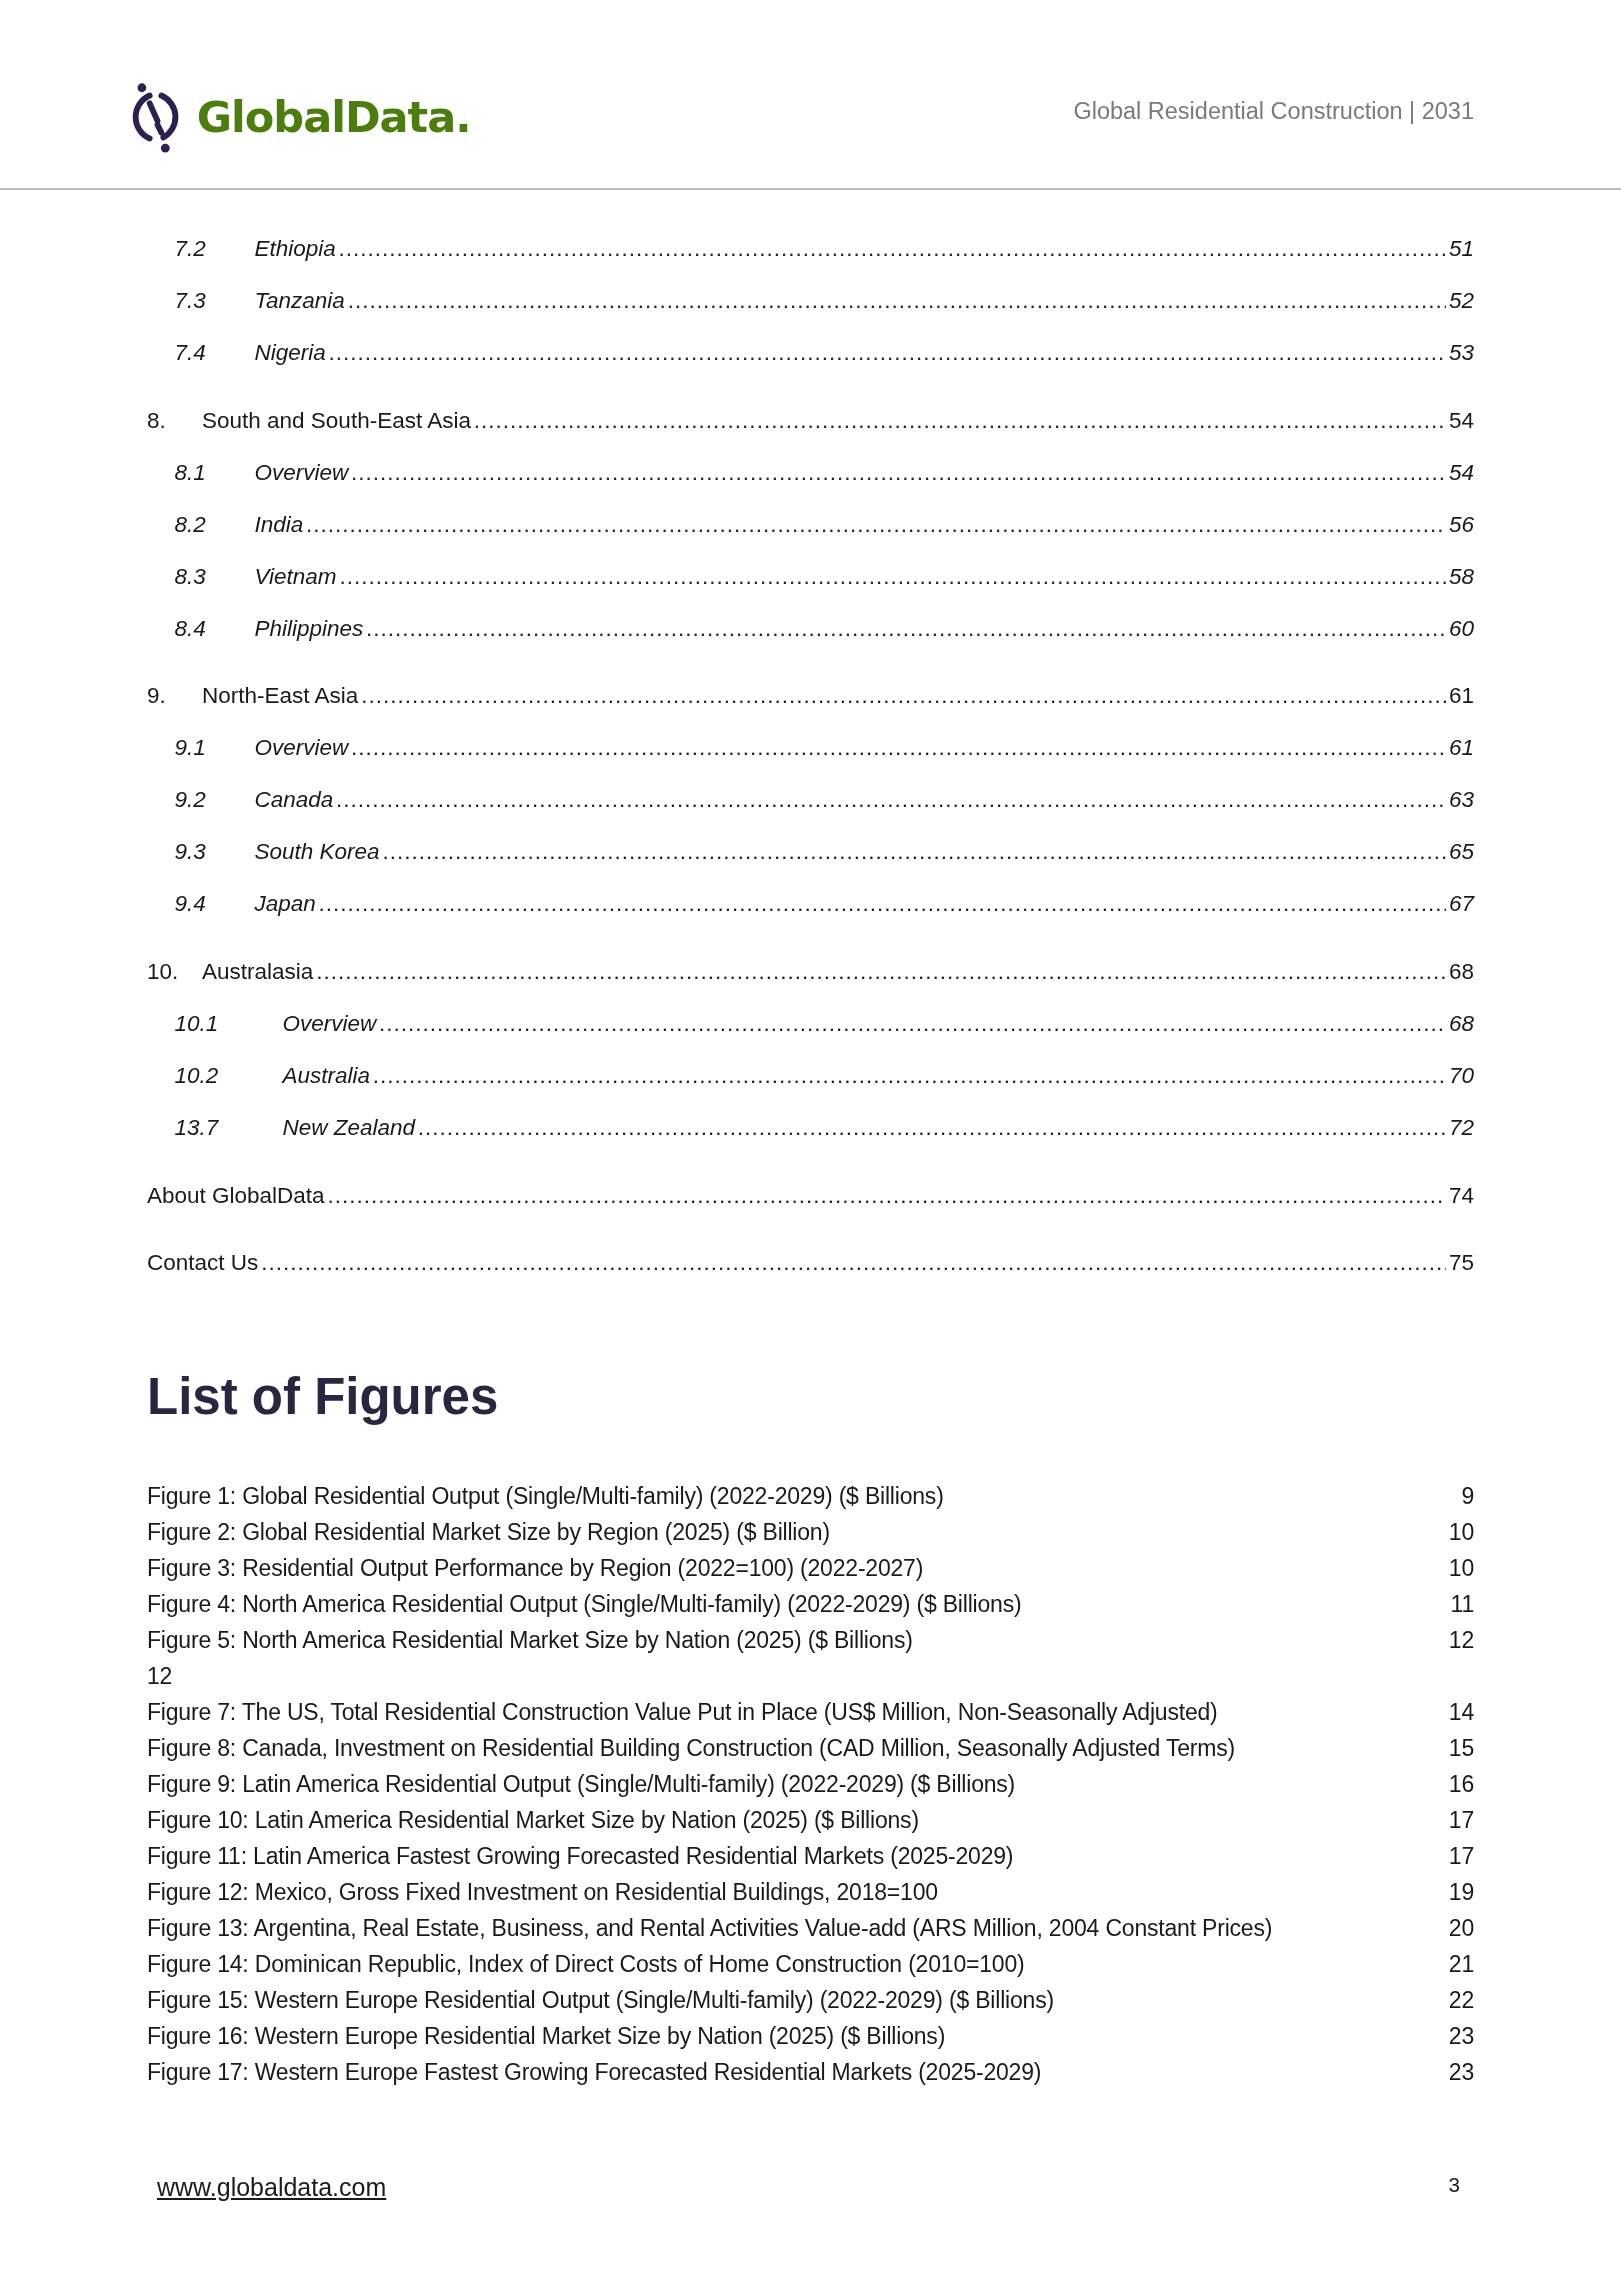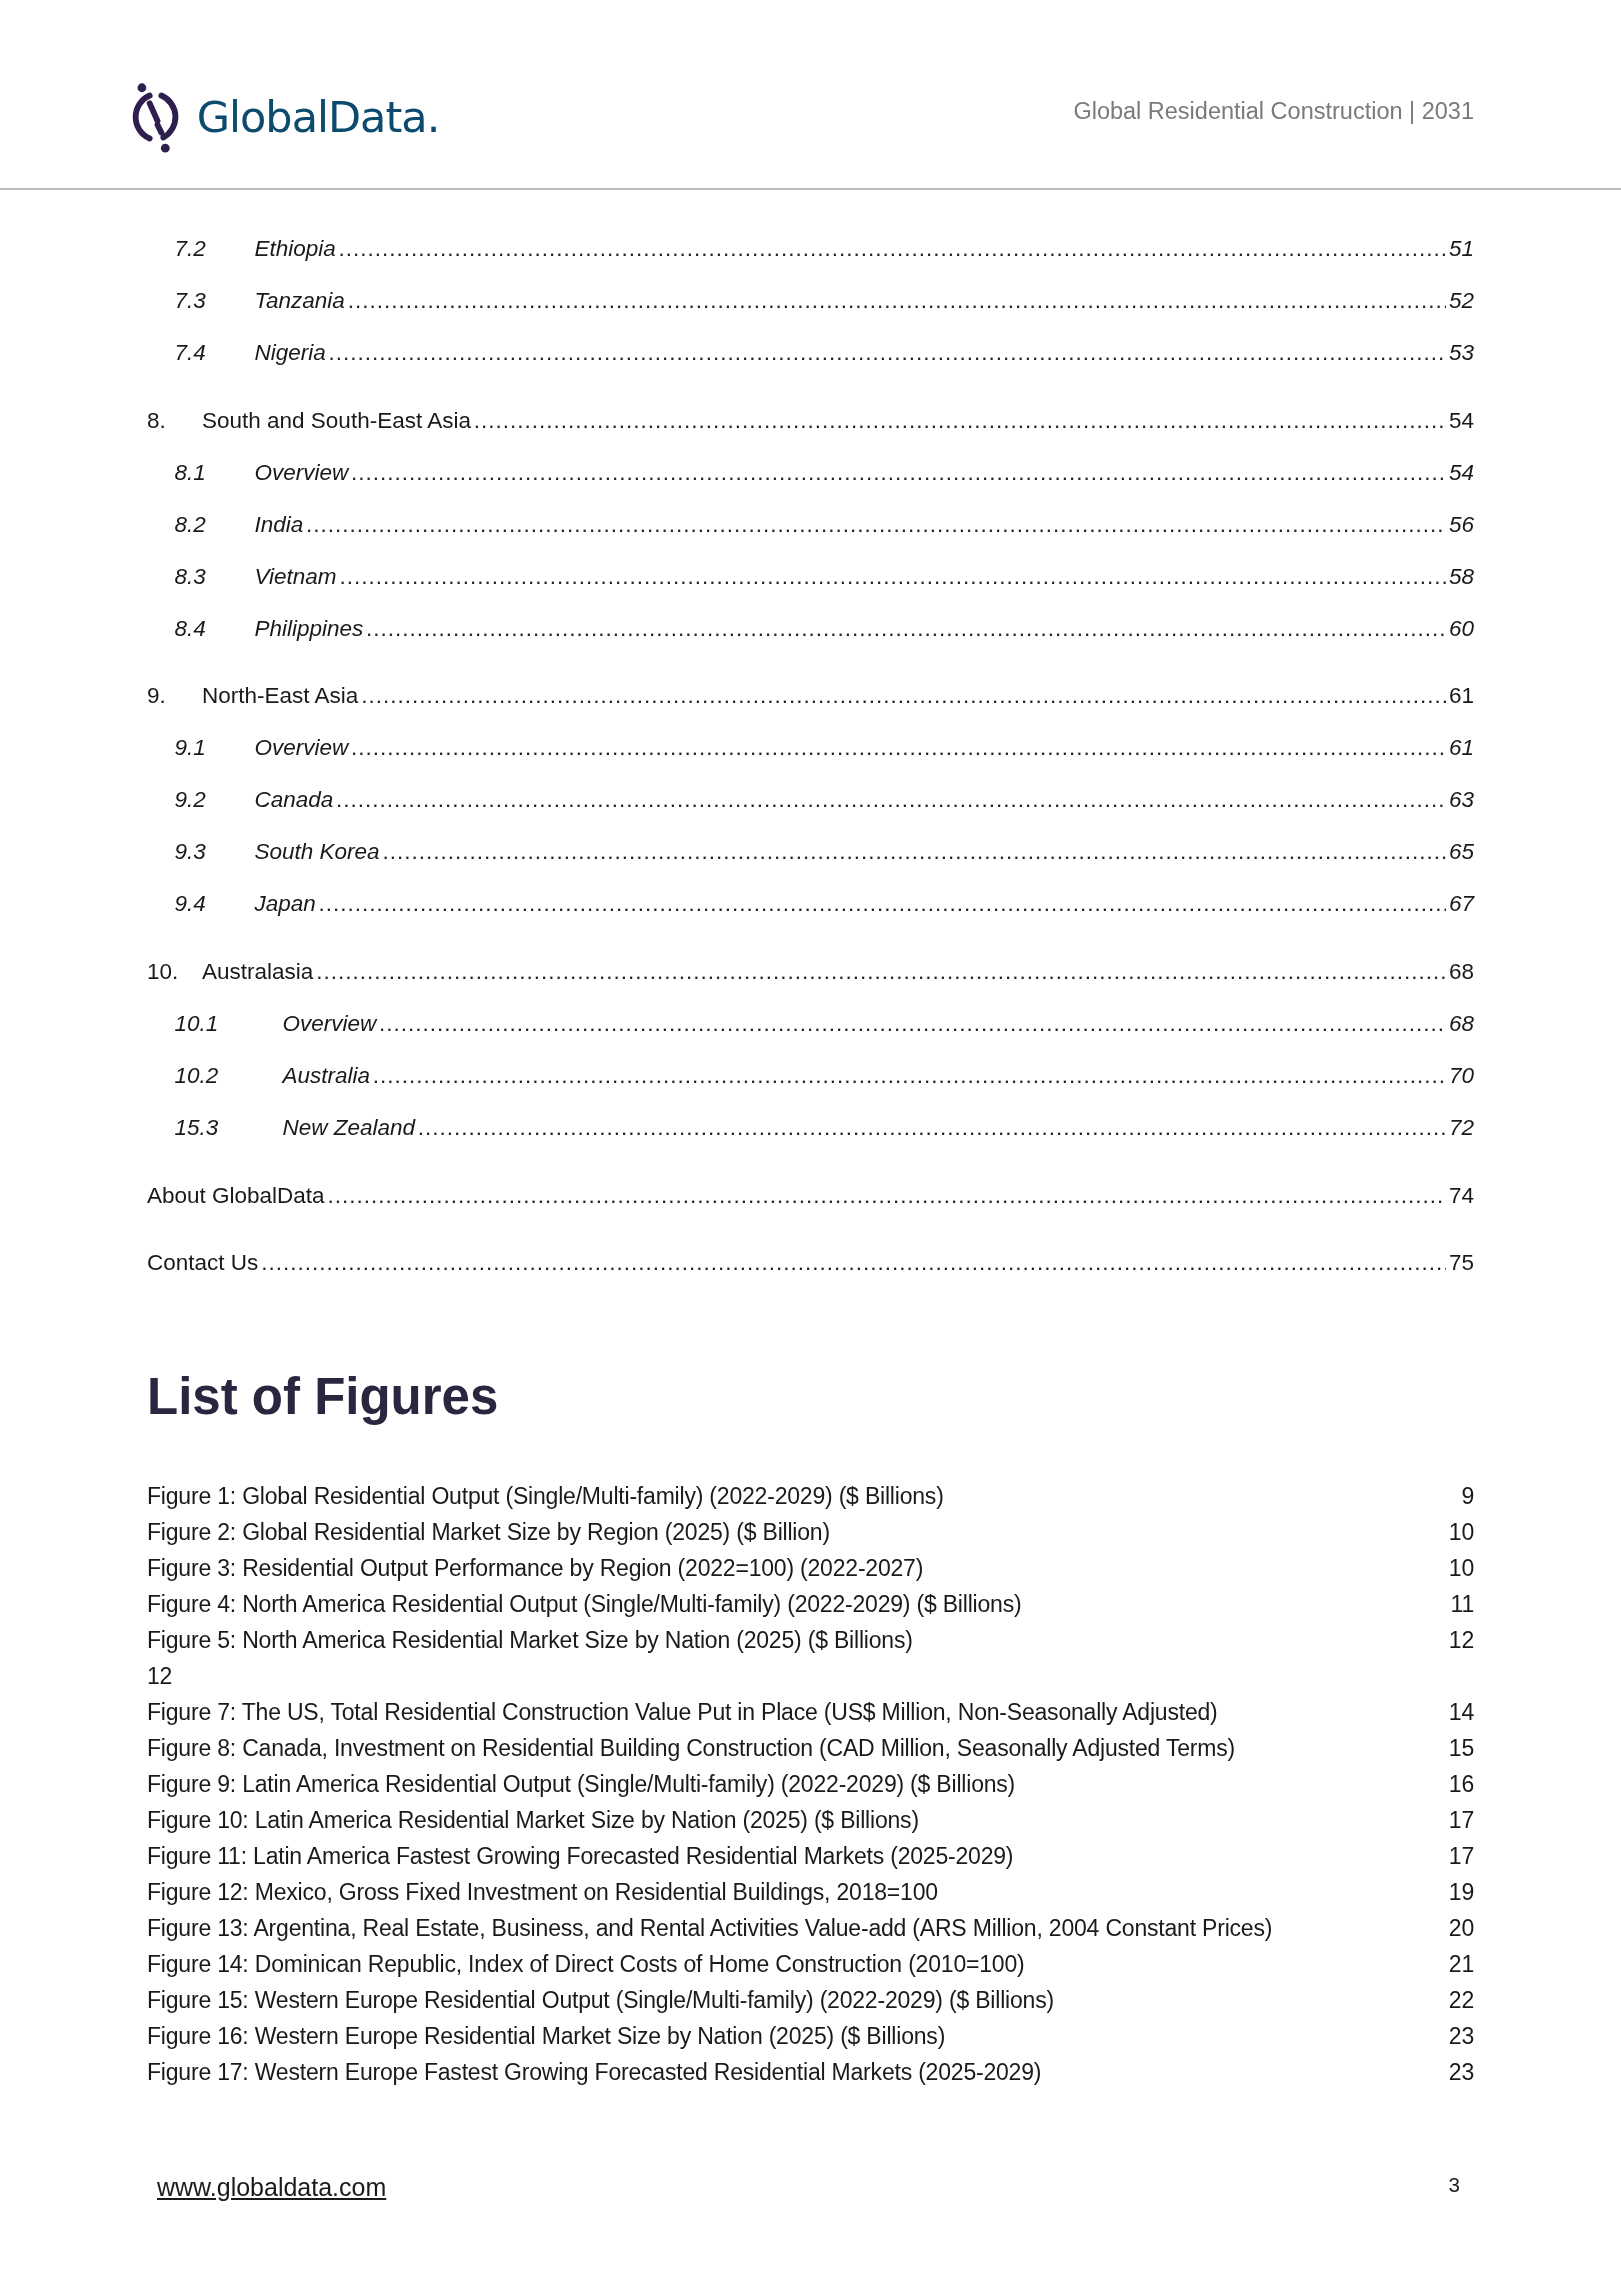--- a/index.html
+++ b/index.html
@@ -1,22 +1,22 @@
 <!DOCTYPE html>
 <html><head>
 <meta charset="utf-8">
 <style>
   html, body { margin: 0; padding: 0; background: #ffffff; }
   body { width: 1621px; height: 2293px; position: relative; overflow: hidden;
          font-family: "Liberation Sans", sans-serif; color: #1a1a1a; }
   .header { position: absolute; left: 0; top: 0; width: 1621px; height: 189px; }
   .logo { position: absolute; left: 128px; top: 78px; height: 78px; display: flex; align-items: center; }
   .logo svg { display: block; }
-  .logo-text { font-family: "DejaVu Sans", sans-serif; font-size: 43px; font-weight: normal;
-               color: #0c4a6e; letter-spacing: -1px; margin-left: 9.8px; }
+  .logo-text { font-family: "DejaVu Sans", sans-serif; font-size: 43px; font-weight: bold;
+               color: #4d7c0f; letter-spacing: -1px; margin-left: 9.8px; }
   .header-title { position: absolute; right: 147px; top: 98px; font-size: 23.5px; color: #7a7a7a; }
   .header-rule { position: absolute; left: 0; top: 188px; width: 1621px; height: 2px; background: #bcbcbc; }
 
   .toc { position: absolute; left: 147px; top: 227px; width: 1327px; }
   .toc-row { position: relative; height: 52px; display: flex; align-items: baseline;
              font-size: 22.5px; line-height: 43px; }
   .toc-row.level1 { margin-top: 15.7px; }
   .toc-row.level2 .num { width: 80px; padding-left: 27.4px; font-style: italic; }
   .toc-row.level2 .label { font-style: italic; }
   .toc-row.level2.wide .num { width: 108px; }
@@ -150,21 +150,21 @@
       <span class="leader"></span>
       <span class="page">68</span>
     </div>
     <div class="toc-row level2 wide">
       <span class="num">10.2</span>
       <span class="label">Australia</span>
       <span class="leader"></span>
       <span class="page">70</span>
     </div>
     <div class="toc-row level2 wide">
-      <span class="num">15.3</span>
+      <span class="num">13.7</span>
       <span class="label">New Zealand</span>
       <span class="leader"></span>
       <span class="page">72</span>
     </div>
     <div class="toc-row level1">
       <span class="num" style="width: 0px;"></span>
       <span class="label">About GlobalData</span>
       <span class="leader"></span>
       <span class="page">74</span>
     </div>

